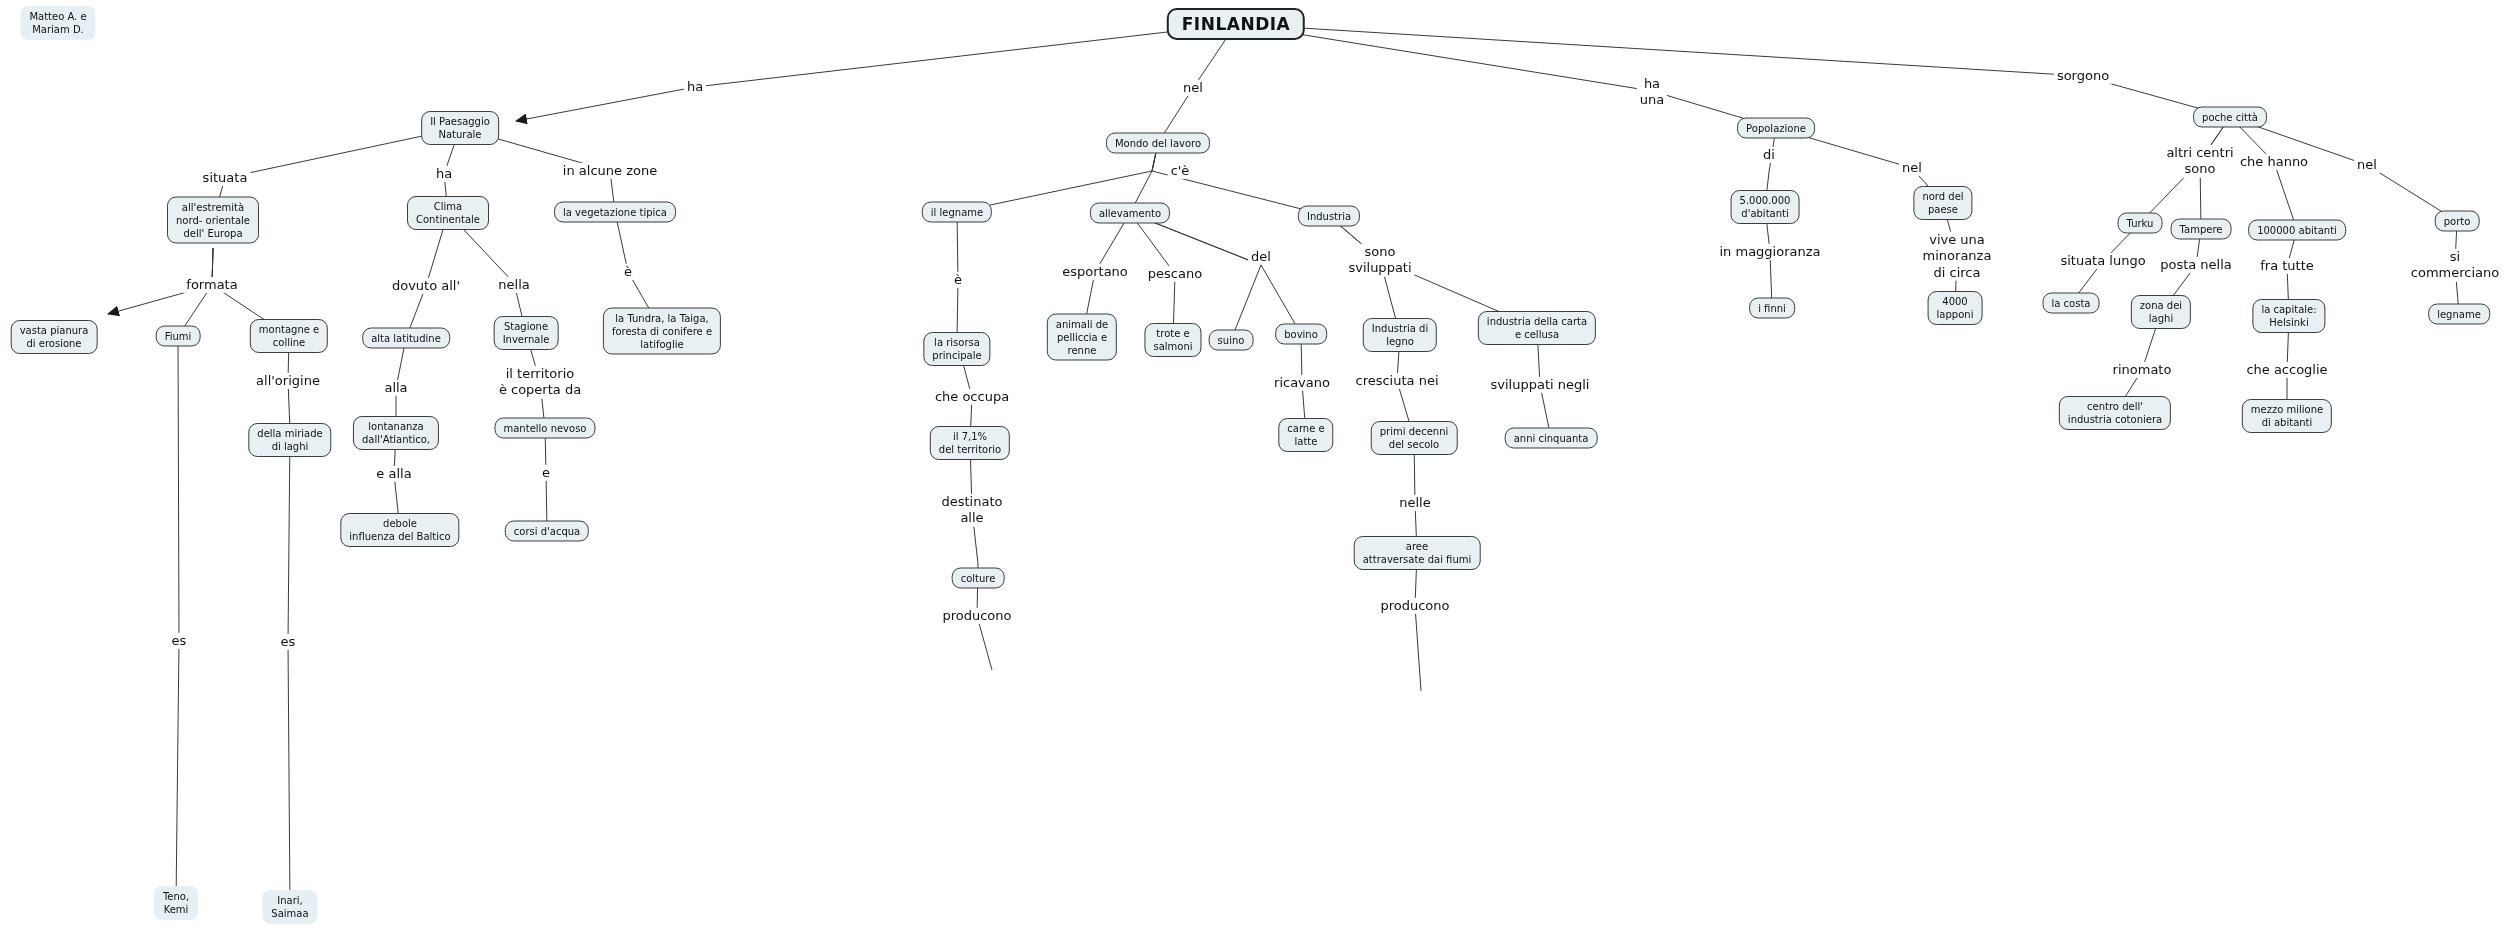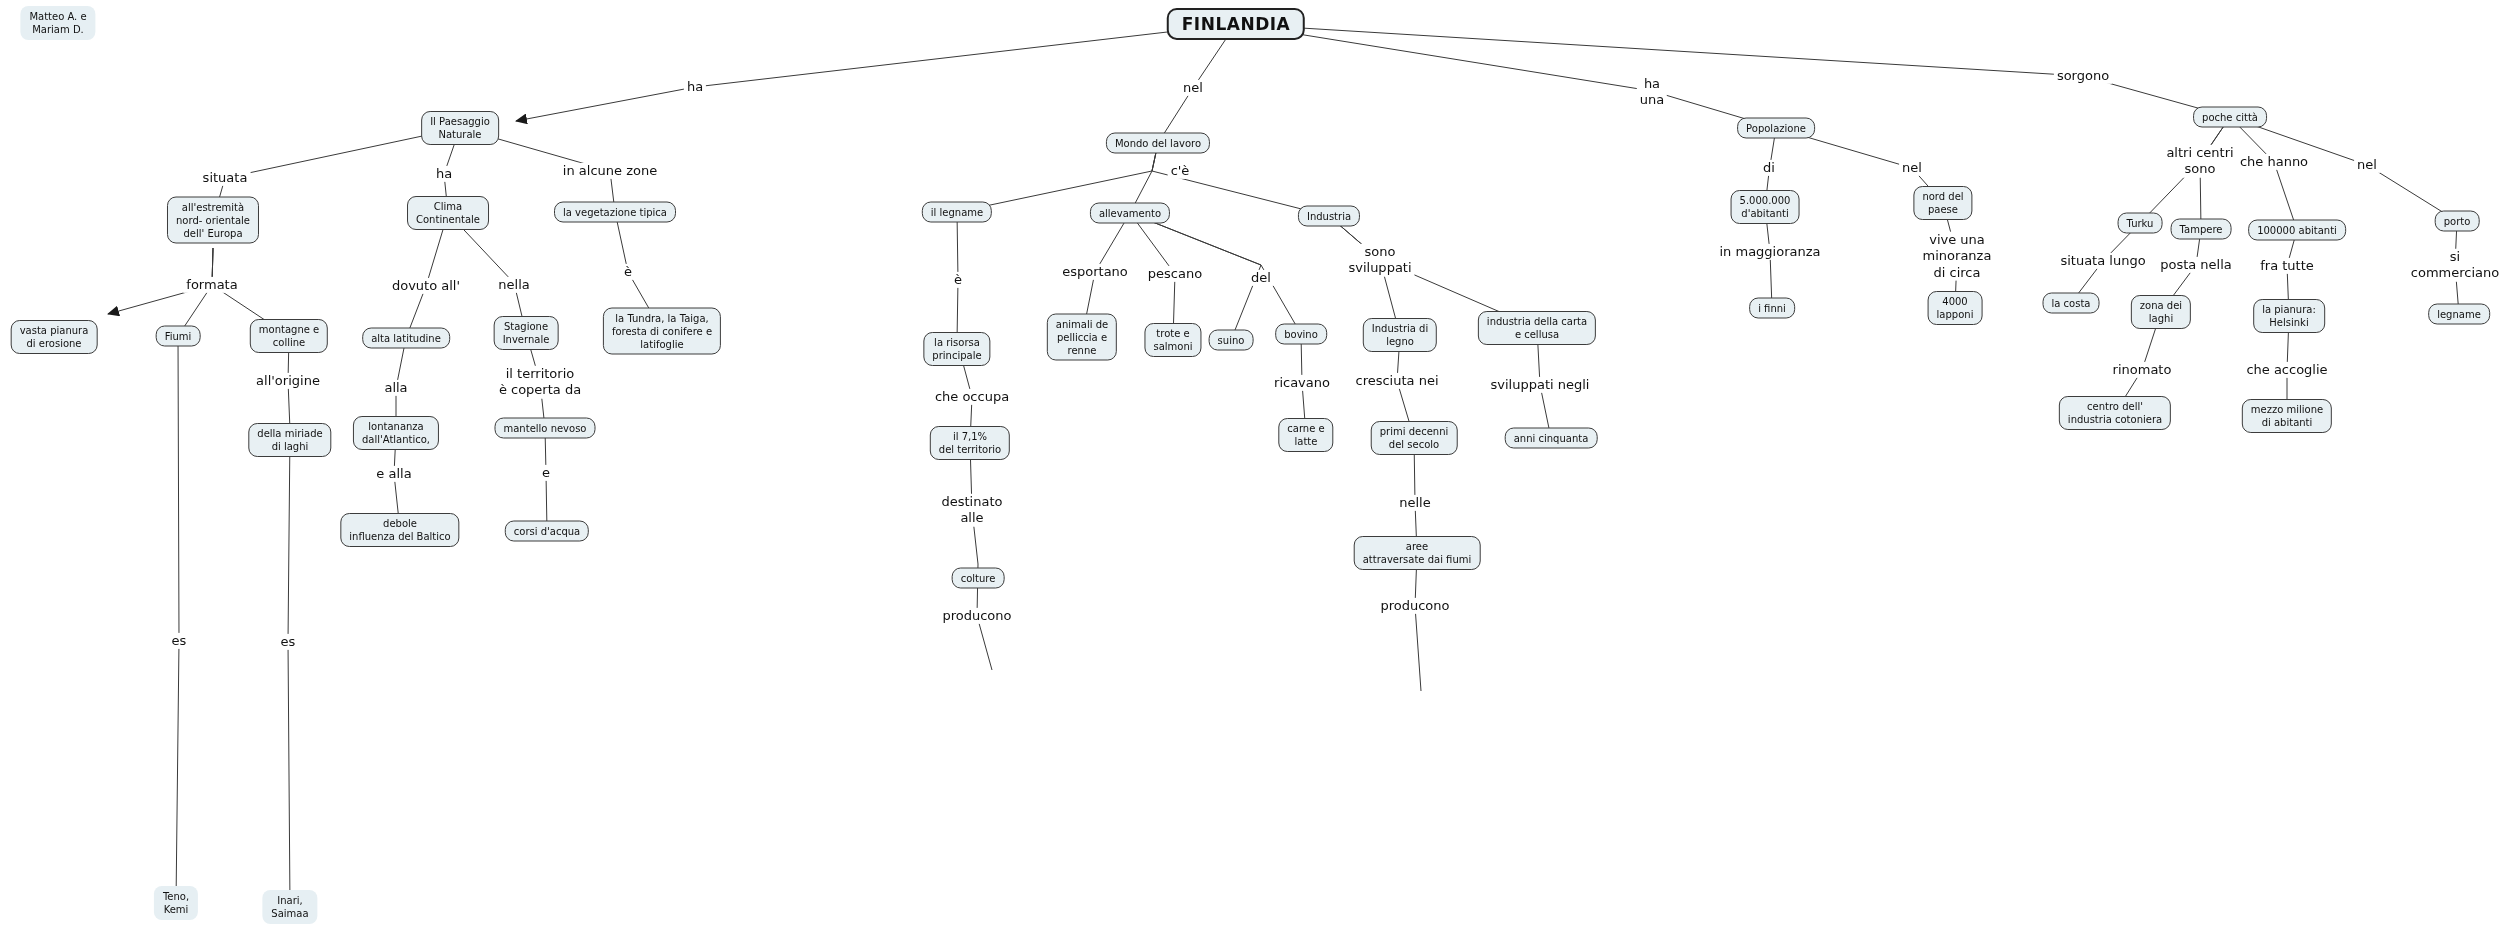--- a/index.html
+++ b/index.html
@@ -105,33 +105,33 @@
   <div class="lbl" style="left:394px;top:474px">e alla</div>
   <div class="lbl" style="left:540px;top:382px">il territorio
 è coperta da</div>
   <div class="lbl" style="left:546px;top:473px">e</div>
   <div class="lbl" style="left:179px;top:641px">es</div>
   <div class="lbl" style="left:288px;top:642px">es</div>
   <div class="lbl" style="left:1180px;top:171px">c'è</div>
   <div class="lbl" style="left:958px;top:280px">è</div>
   <div class="lbl" style="left:1095px;top:272px">esportano</div>
   <div class="lbl" style="left:1175px;top:274px">pescano</div>
-  <div class="lbl" style="left:1261px;top:278px">del</div>
+  <div class="lbl" style="left:1261px;top:257px">del</div>
   <div class="lbl" style="left:1302px;top:383px">ricavano</div>
   <div class="lbl" style="left:1380px;top:260px">sono
 sviluppati</div>
   <div class="lbl" style="left:972px;top:397px">che occupa</div>
   <div class="lbl" style="left:972px;top:510px">destinato
 alle</div>
   <div class="lbl" style="left:977px;top:616px">producono</div>
   <div class="lbl" style="left:1397px;top:381px">cresciuta nei</div>
   <div class="lbl" style="left:1540px;top:385px">sviluppati negli</div>
   <div class="lbl" style="left:1415px;top:503px">nelle</div>
   <div class="lbl" style="left:1415px;top:606px">producono</div>
-  <div class="lbl" style="left:1769px;top:168px">di</div>
+  <div class="lbl" style="left:1769px;top:155px">di</div>
   <div class="lbl" style="left:1770px;top:252px">in maggioranza</div>
   <div class="lbl" style="left:1912px;top:168px">nel</div>
   <div class="lbl" style="left:1957px;top:256px">vive una
 minoranza
 di circa</div>
   <div class="lbl" style="left:2200px;top:161px">altri centri
 sono</div>
   <div class="lbl" style="left:2274px;top:162px">che hanno</div>
   <div class="lbl" style="left:2367px;top:165px">nel</div>
   <div class="lbl" style="left:2103px;top:261px">situata lungo</div>
@@ -207,21 +207,21 @@
   <div class="node" style="left:1955px;top:308px">4000
 lapponi</div>
   <div class="node" style="left:2230px;top:117px">poche città</div>
   <div class="node" style="left:2140px;top:223px">Turku</div>
   <div class="node" style="left:2201px;top:229px">Tampere</div>
   <div class="node" style="left:2297px;top:230px">100000 abitanti</div>
   <div class="node" style="left:2457px;top:221px">porto</div>
   <div class="node" style="left:2071px;top:303px">la costa</div>
   <div class="node" style="left:2161px;top:312px">zona dei
 laghi</div>
-  <div class="node" style="left:2289px;top:316px">la pianura:
+  <div class="node" style="left:2289px;top:316px">la capitale:
 Helsinki</div>
   <div class="node" style="left:2459px;top:314px">legname</div>
   <div class="node" style="left:2115px;top:413px">centro dell'
 industria cotoniera</div>
   <div class="node" style="left:2287px;top:416px">mezzo milione
 di abitanti</div>
   <div class="node plain" style="left:176px;top:903px">Teno,
 Kemi</div>
   <div class="node plain" style="left:290px;top:907px">Inari,
 Saimaa</div>

